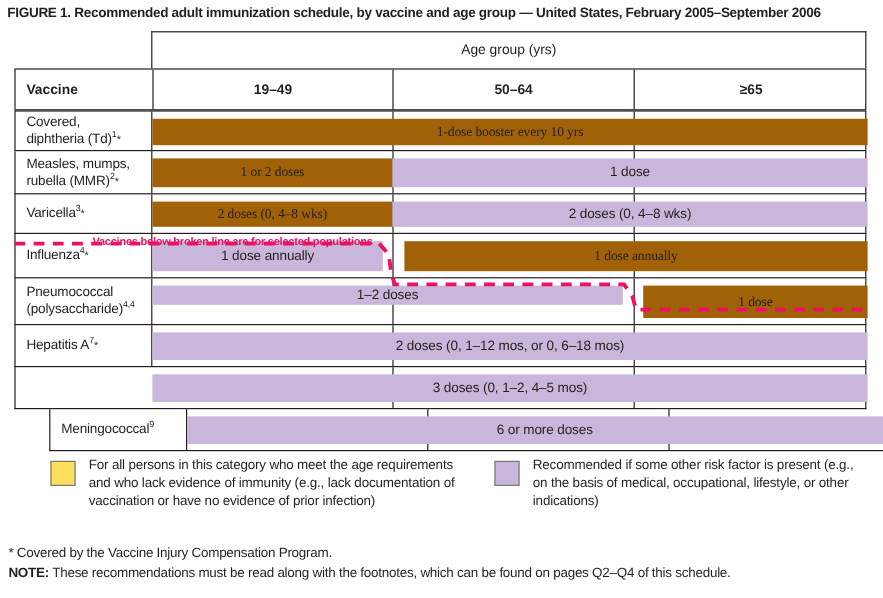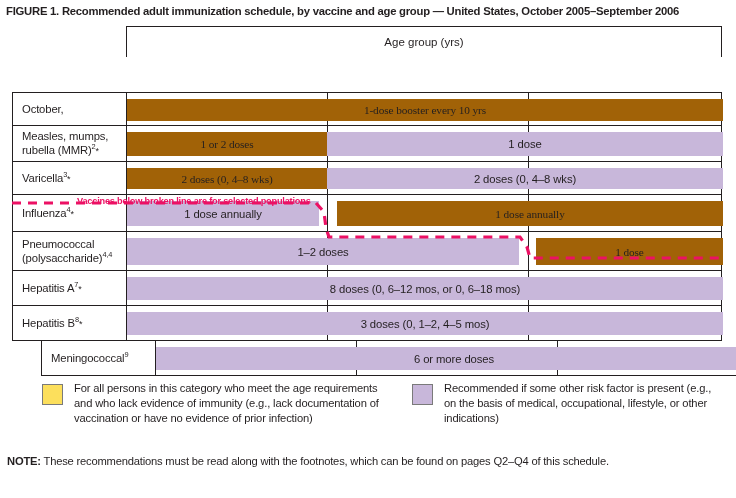--- a/index.html
+++ b/index.html
@@ -211,31 +211,38 @@
     font-size: 11.2px;
     line-height: 17px;
     letter-spacing: -0.2px;
     white-space: nowrap;
   }
   #footnotes .bold { font-weight: bold; }
 </style>
 </head>
 <body>
 
-<div id="figure-title">FIGURE 1. Recommended adult immunization schedule, by vaccine and age group — United States, October 2005–September 2006</div>
+<div id="figure-title">FIGURE 1. Recommended adult immunization schedule, by vaccine and age group — United States, February 2005–September 2006</div>
 
 <div id="schedule-table">
 
   <div id="agegroup-header">Age group (yrs)</div>
 
+  <div id="col-header-row">
+    <div class="hcell vaccine">Vaccine</div>
+    <div class="hcell c1">19–49</div>
+    <div class="hcell c2">50–64</div>
+    <div class="hcell c3">≥65</div>
+  </div>
 
   <div id="table-body">
       <div class="vrow first" style="top: 0px; height: 34px;">
         <div class="label">
-          <span>October,</span>
+          <span>Covered,</span>
+          <span>diphtheria (Td)<sup>1</sup><span class="star">*</span></span>
         </div>
         <div class="sep s1"></div>
         <div class="sep s2"></div>
         <div class="bar yellow" style="left: 114px; width: 596px; top: 6px; height: 22px;">1-dose booster every 10 yrs</div>
       </div>
       <div class="vrow" style="top: 34px; height: 36px;">
         <div class="label">
           <span>Measles, mumps,</span>
           <span>rubella (MMR)<sup>2</sup><span class="star">*</span></span>
         </div>
@@ -262,35 +269,32 @@
         <div class="bar purple" style="left: 114px; width: 192px; top: 6px; height: 25px;">1 dose annually</div>
         <div class="bar yellow" style="left: 324px; width: 386px; top: 6px; height: 25px;">1 dose annually</div>
       </div>
       <div class="vrow" style="top: 140px; height: 39px;">
         <div class="label">
           <span>Pneumococcal</span>
           <span>(polysaccharide)<sup>4,4</sup></span>
         </div>
         <div class="sep s1"></div>
         <div class="sep s2"></div>
-        <div class="bar purple" style="left: 114px; width: 392px; top: 6px; height: 27px;">1–2 doses</div>
+        <div class="bar purple" style="left: 114px; width: 392px; top: 6px; height: 16px;">1–2 doses</div>
         <div class="bar yellow" style="left: 523px; width: 187px; top: 6px; height: 27px;">1 dose</div>
       </div>
       <div class="vrow" style="top: 179px; height: 35px;">
         <div class="label">
           <span>Hepatitis A<sup>7</sup><span class="star">*</span></span>
         </div>
         <div class="sep s1"></div>
         <div class="sep s2"></div>
-        <div class="bar purple" style="left: 114px; width: 596px; top: 6px; height: 23px;">8 doses (0, 6–12 mos, or 0, 6–18 mos)</div>
+        <div class="bar purple" style="left: 114px; width: 596px; top: 6px; height: 23px;">2 doses (0, 1–12 mos, or 0, 6–18 mos)</div>
       </div>
       <div class="vrow" style="top: 214px; height: 35px;">
-        <div class="label">
-          <span>Hepatitis B<sup>8</sup><span class="star">*</span></span>
-        </div>
         <div class="sep s1"></div>
         <div class="sep s2"></div>
         <div class="bar purple" style="left: 114px; width: 596px; top: 6px; height: 23px;">3 doses (0, 1–2, 4–5 mos)</div>
       </div>
       <div class="vrow" style="top: 249px; height: 35px; margin-left: 29px;">
         <div class="label">
           <span>Meningococcal<sup>9</sup></span>
         </div>
         <div class="sep s1"></div>
         <div class="sep s2"></div>
@@ -309,14 +313,15 @@
     <span class="swatch yellow"></span>
     <span class="ltext">For all persons in this category who meet the age requirements and who lack evidence of immunity (e.g., lack documentation of vaccination or have no evidence of prior infection)</span>
   </div>
   <div class="legend-item" id="legend-purple">
     <span class="swatch purple"></span>
     <span class="ltext">Recommended if some other risk factor is present (e.g., on the basis of medical, occupational, lifestyle, or other indications)</span>
   </div>
 </div>
 
 <div id="footnotes">
+  <div>* Covered by the Vaccine Injury Compensation Program.</div>
   <div><span class="bold">NOTE:</span><span> These recommendations must be read along with the footnotes, which can be found on pages Q2–Q4 of this schedule.</span></div>
 </div>
 
 </body></html>

